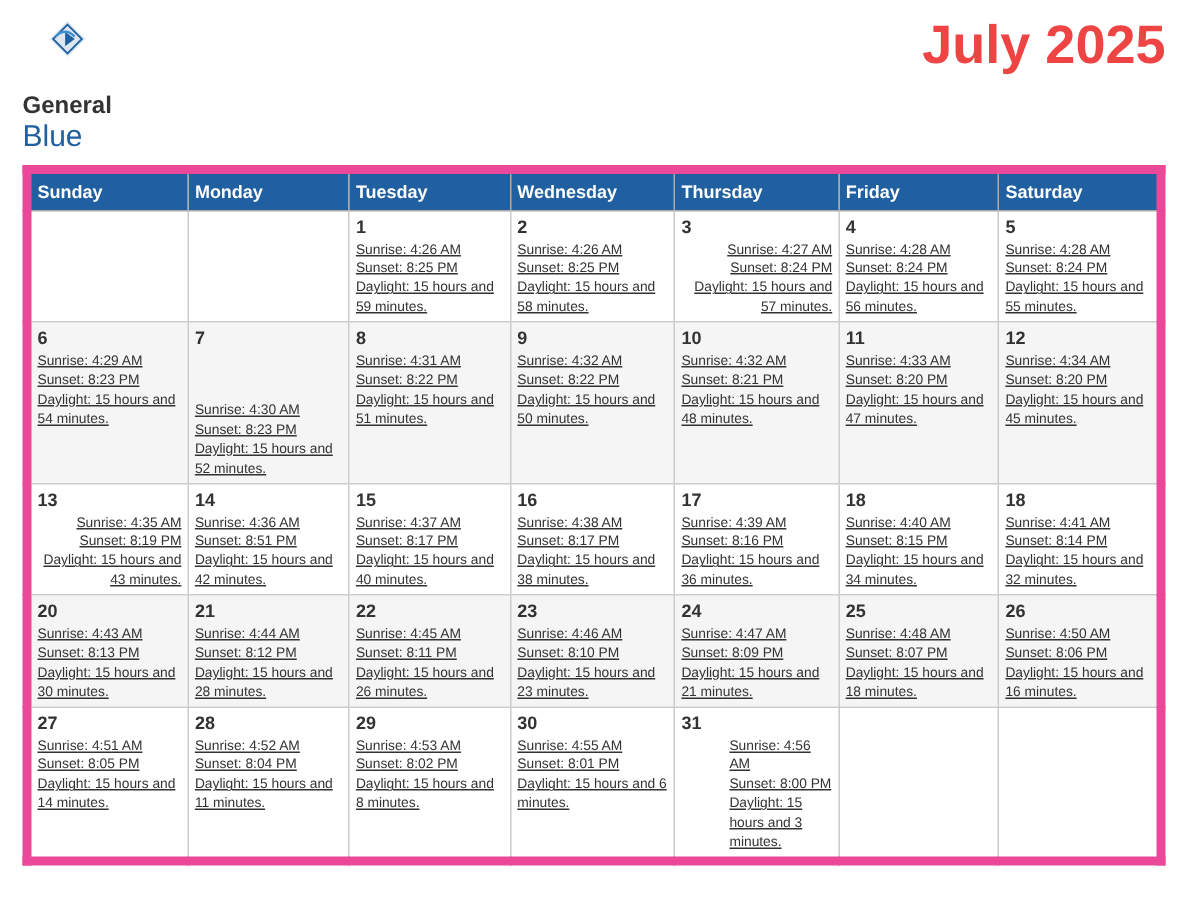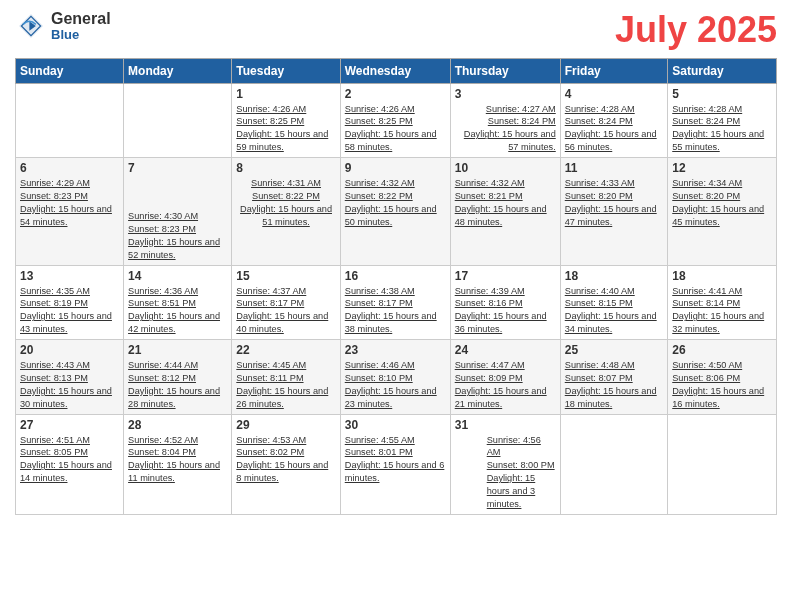--- a/index.html
+++ b/index.html
@@ -18,35 +18,36 @@
     }
     .header {
       display: flex;
       justify-content: space-between;
       align-items: flex-start;
       margin-bottom: 8px;
     }
     .logo {
       display: flex;
       align-items: center;
-      gap: 4px;
+      gap: 20px;
+      flex-direction: column;
     }
     .logo-text {
       display: flex;
       flex-direction: column;
       line-height: 1.1;
     }
     .logo-general {
       font-size: 16px;
       font-weight: bold;
       color: #333;
     }
     .logo-blue {
-      font-size: 13px;
-      font-weight: bold;
+      font-size: 20px;
+      font-weight: normal;
       color: #2060a0;
     }
     .logo-icon {
       width: 32px;
       height: 32px;
     }
     .title-area {
       text-align: right;
     }
     .month-title {
@@ -56,21 +57,21 @@
       line-height: 1.1;
     }
     .location {
       font-size: 15px;
       color: #333;
       font-weight: normal;
     }
     .calendar {
       width: 100%;
       border-collapse: collapse;
-      border: 1px solid #ec4899;
+      border: 6px solid #ec4899;
     }
     .calendar th {
       background-color: #2060a0;
       color: #fff;
       font-size: 12px;
       font-weight: bold;
       padding: 5px 4px;
       text-align: left;
       border: 1px solid #aaa;
     }
@@ -184,21 +185,21 @@
 Daylight: 15 hours and 54 minutes.</div>
           </td>
           <td>
             <span class="day-number">7</span>
             <div class="day-info" style="white-space: pre-line; margin-top: 35px;">Sunrise: 4:30 AM
 Sunset: 8:23 PM
 Daylight: 15 hours and 52 minutes.</div>
           </td>
           <td>
             <span class="day-number">8</span>
-            <div class="day-info" style="white-space: pre-line; text-align: center;">Sunrise: 4:31 AM
+            <div class="day-info" style="white-space: pre-line;">Sunrise: 4:31 AM
 Sunset: 8:22 PM
 Daylight: 15 hours and 51 minutes.</div>
           </td>
           <td>
             <span class="day-number">9</span>
             <div class="day-info" style="white-space: pre-line;">Sunrise: 4:32 AM
 Sunset: 8:22 PM
 Daylight: 15 hours and 50 minutes.</div>
           </td>
           <td>
@@ -216,21 +217,21 @@
           <td>
             <span class="day-number">12</span>
             <div class="day-info" style="white-space: pre-line;">Sunrise: 4:34 AM
 Sunset: 8:20 PM
 Daylight: 15 hours and 45 minutes.</div>
           </td>
         </tr>
         <tr>
           <td>
             <span class="day-number">13</span>
-            <div class="day-info" style="white-space: pre-line;">Sunrise: 4:35 AM
+            <div class="day-info" style="white-space: pre-line; text-align: right;">Sunrise: 4:35 AM
 Sunset: 8:19 PM
 Daylight: 15 hours and 43 minutes.</div>
           </td>
           <td>
             <span class="day-number">14</span>
             <div class="day-info" style="white-space: pre-line;">Sunrise: 4:36 AM
 Sunset: 8:51 PM
 Daylight: 15 hours and 42 minutes.</div>
           </td>
           <td>

